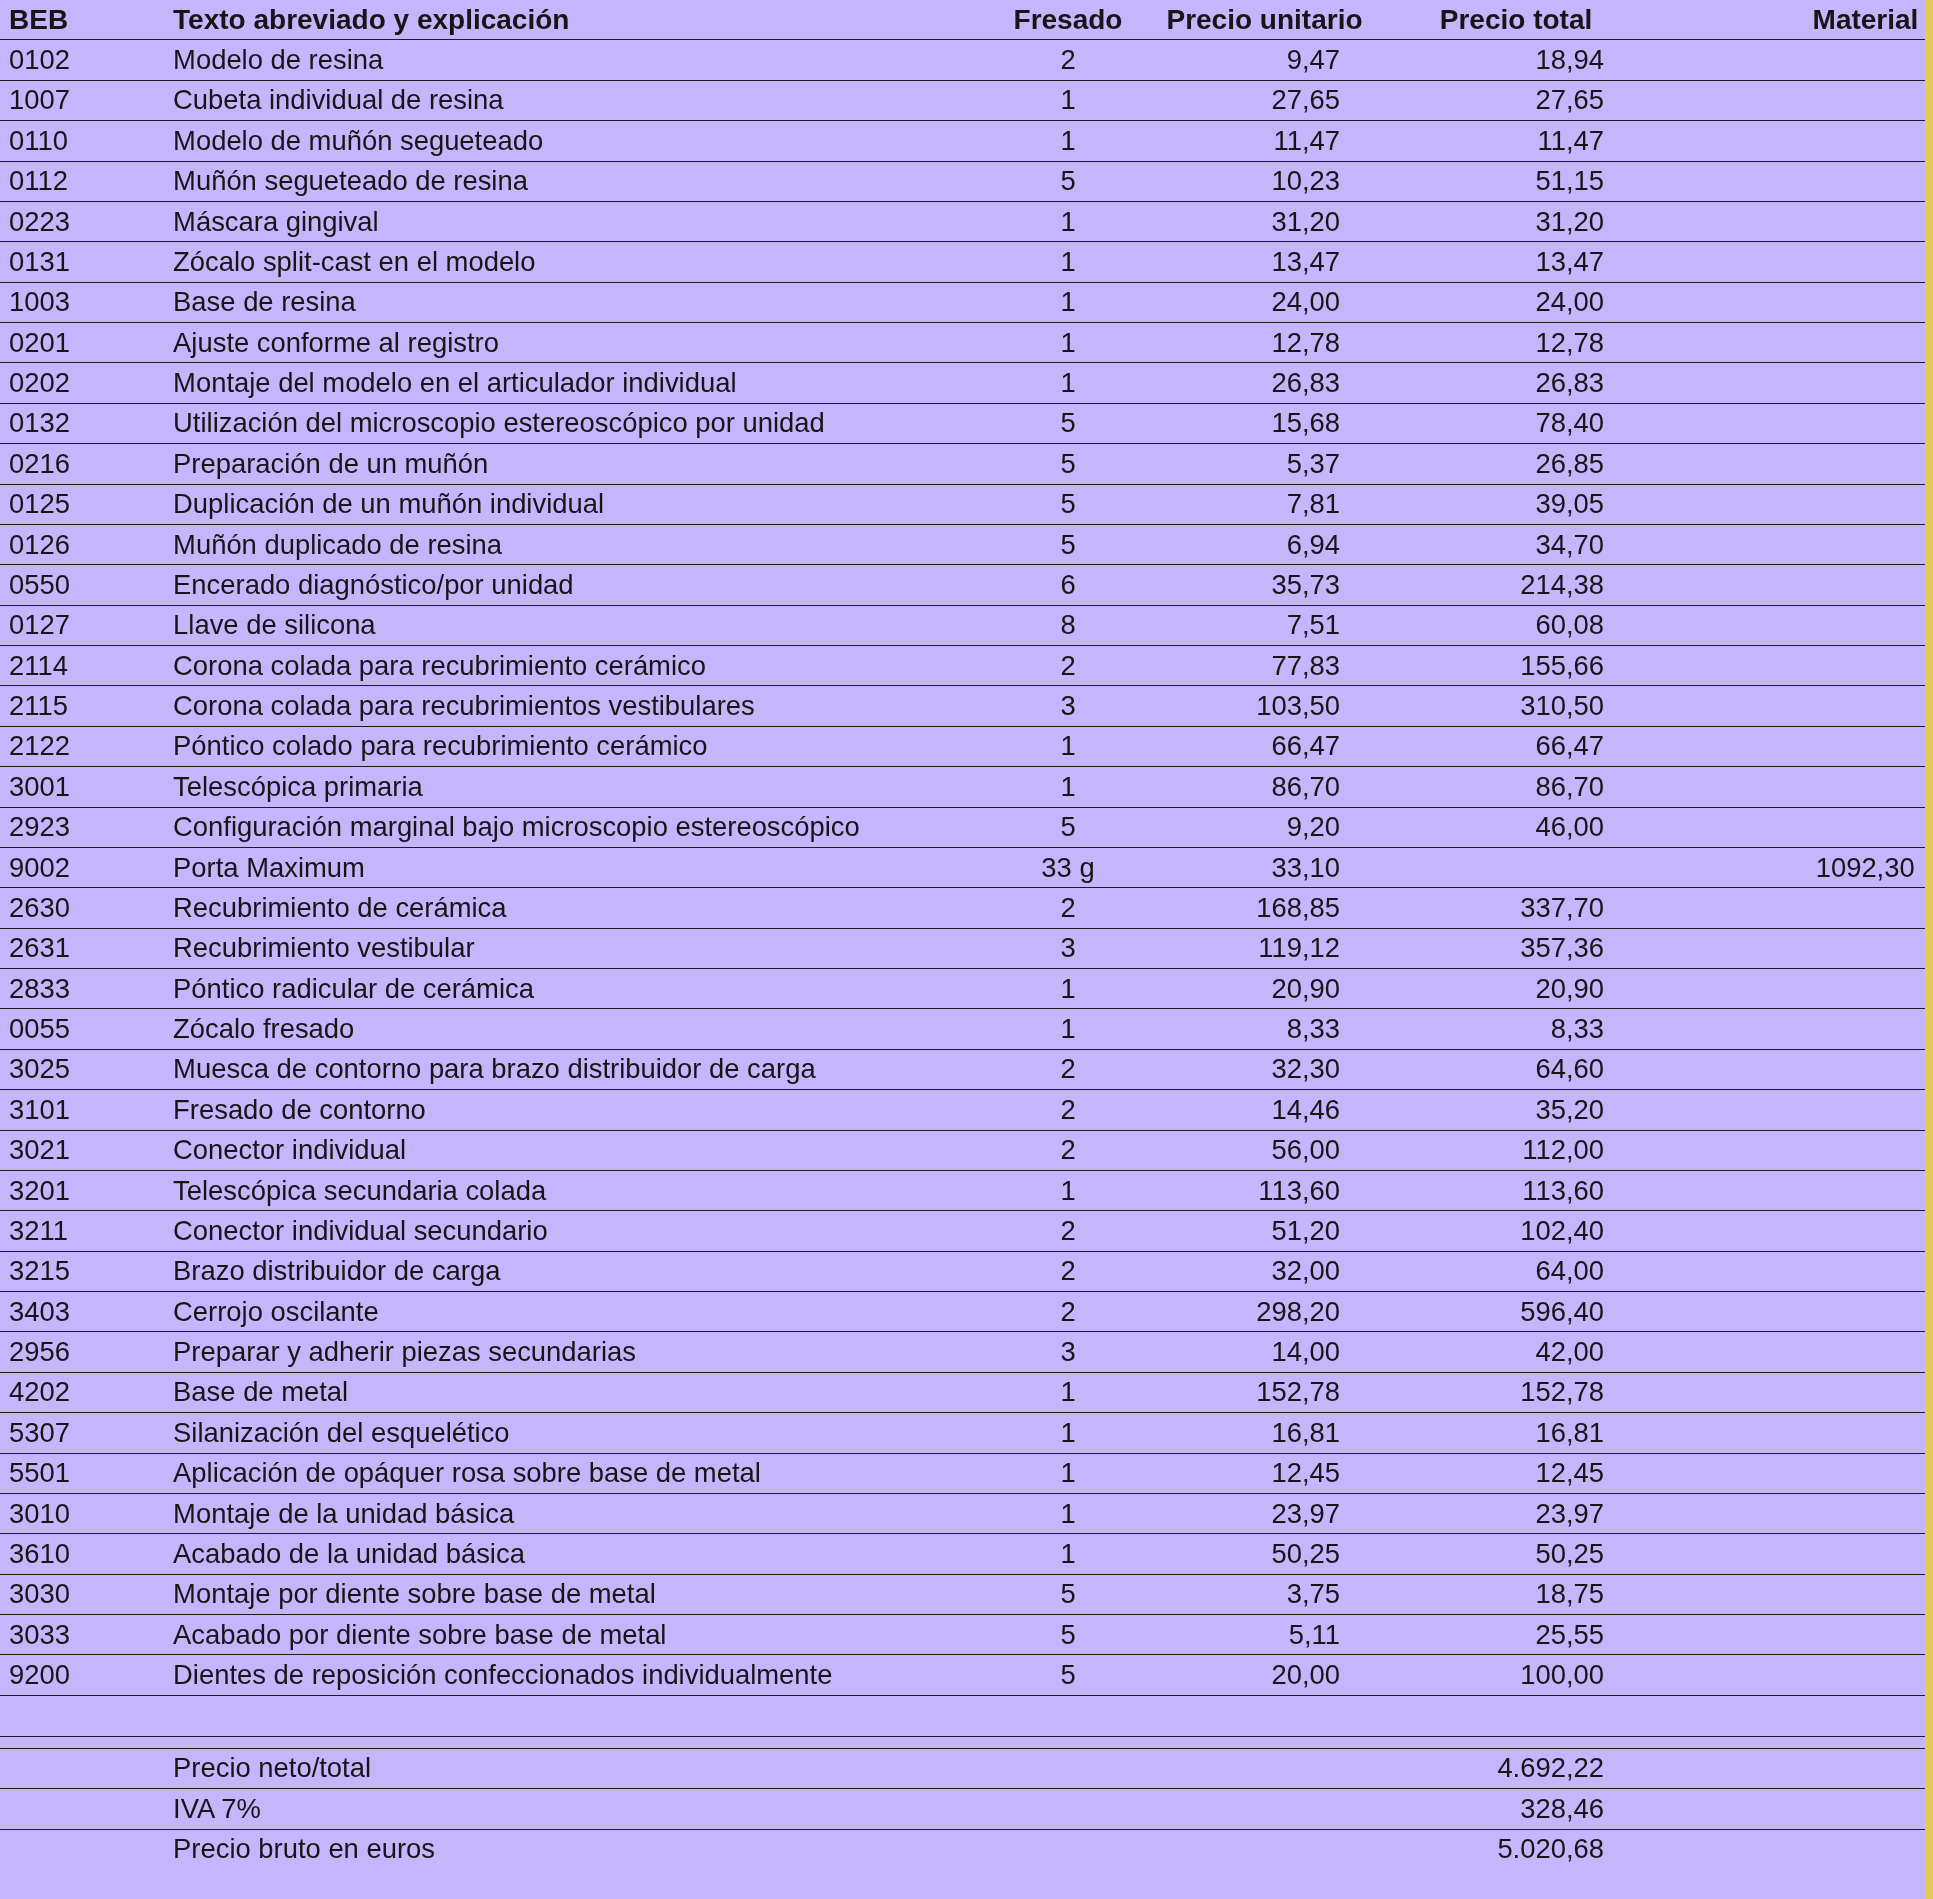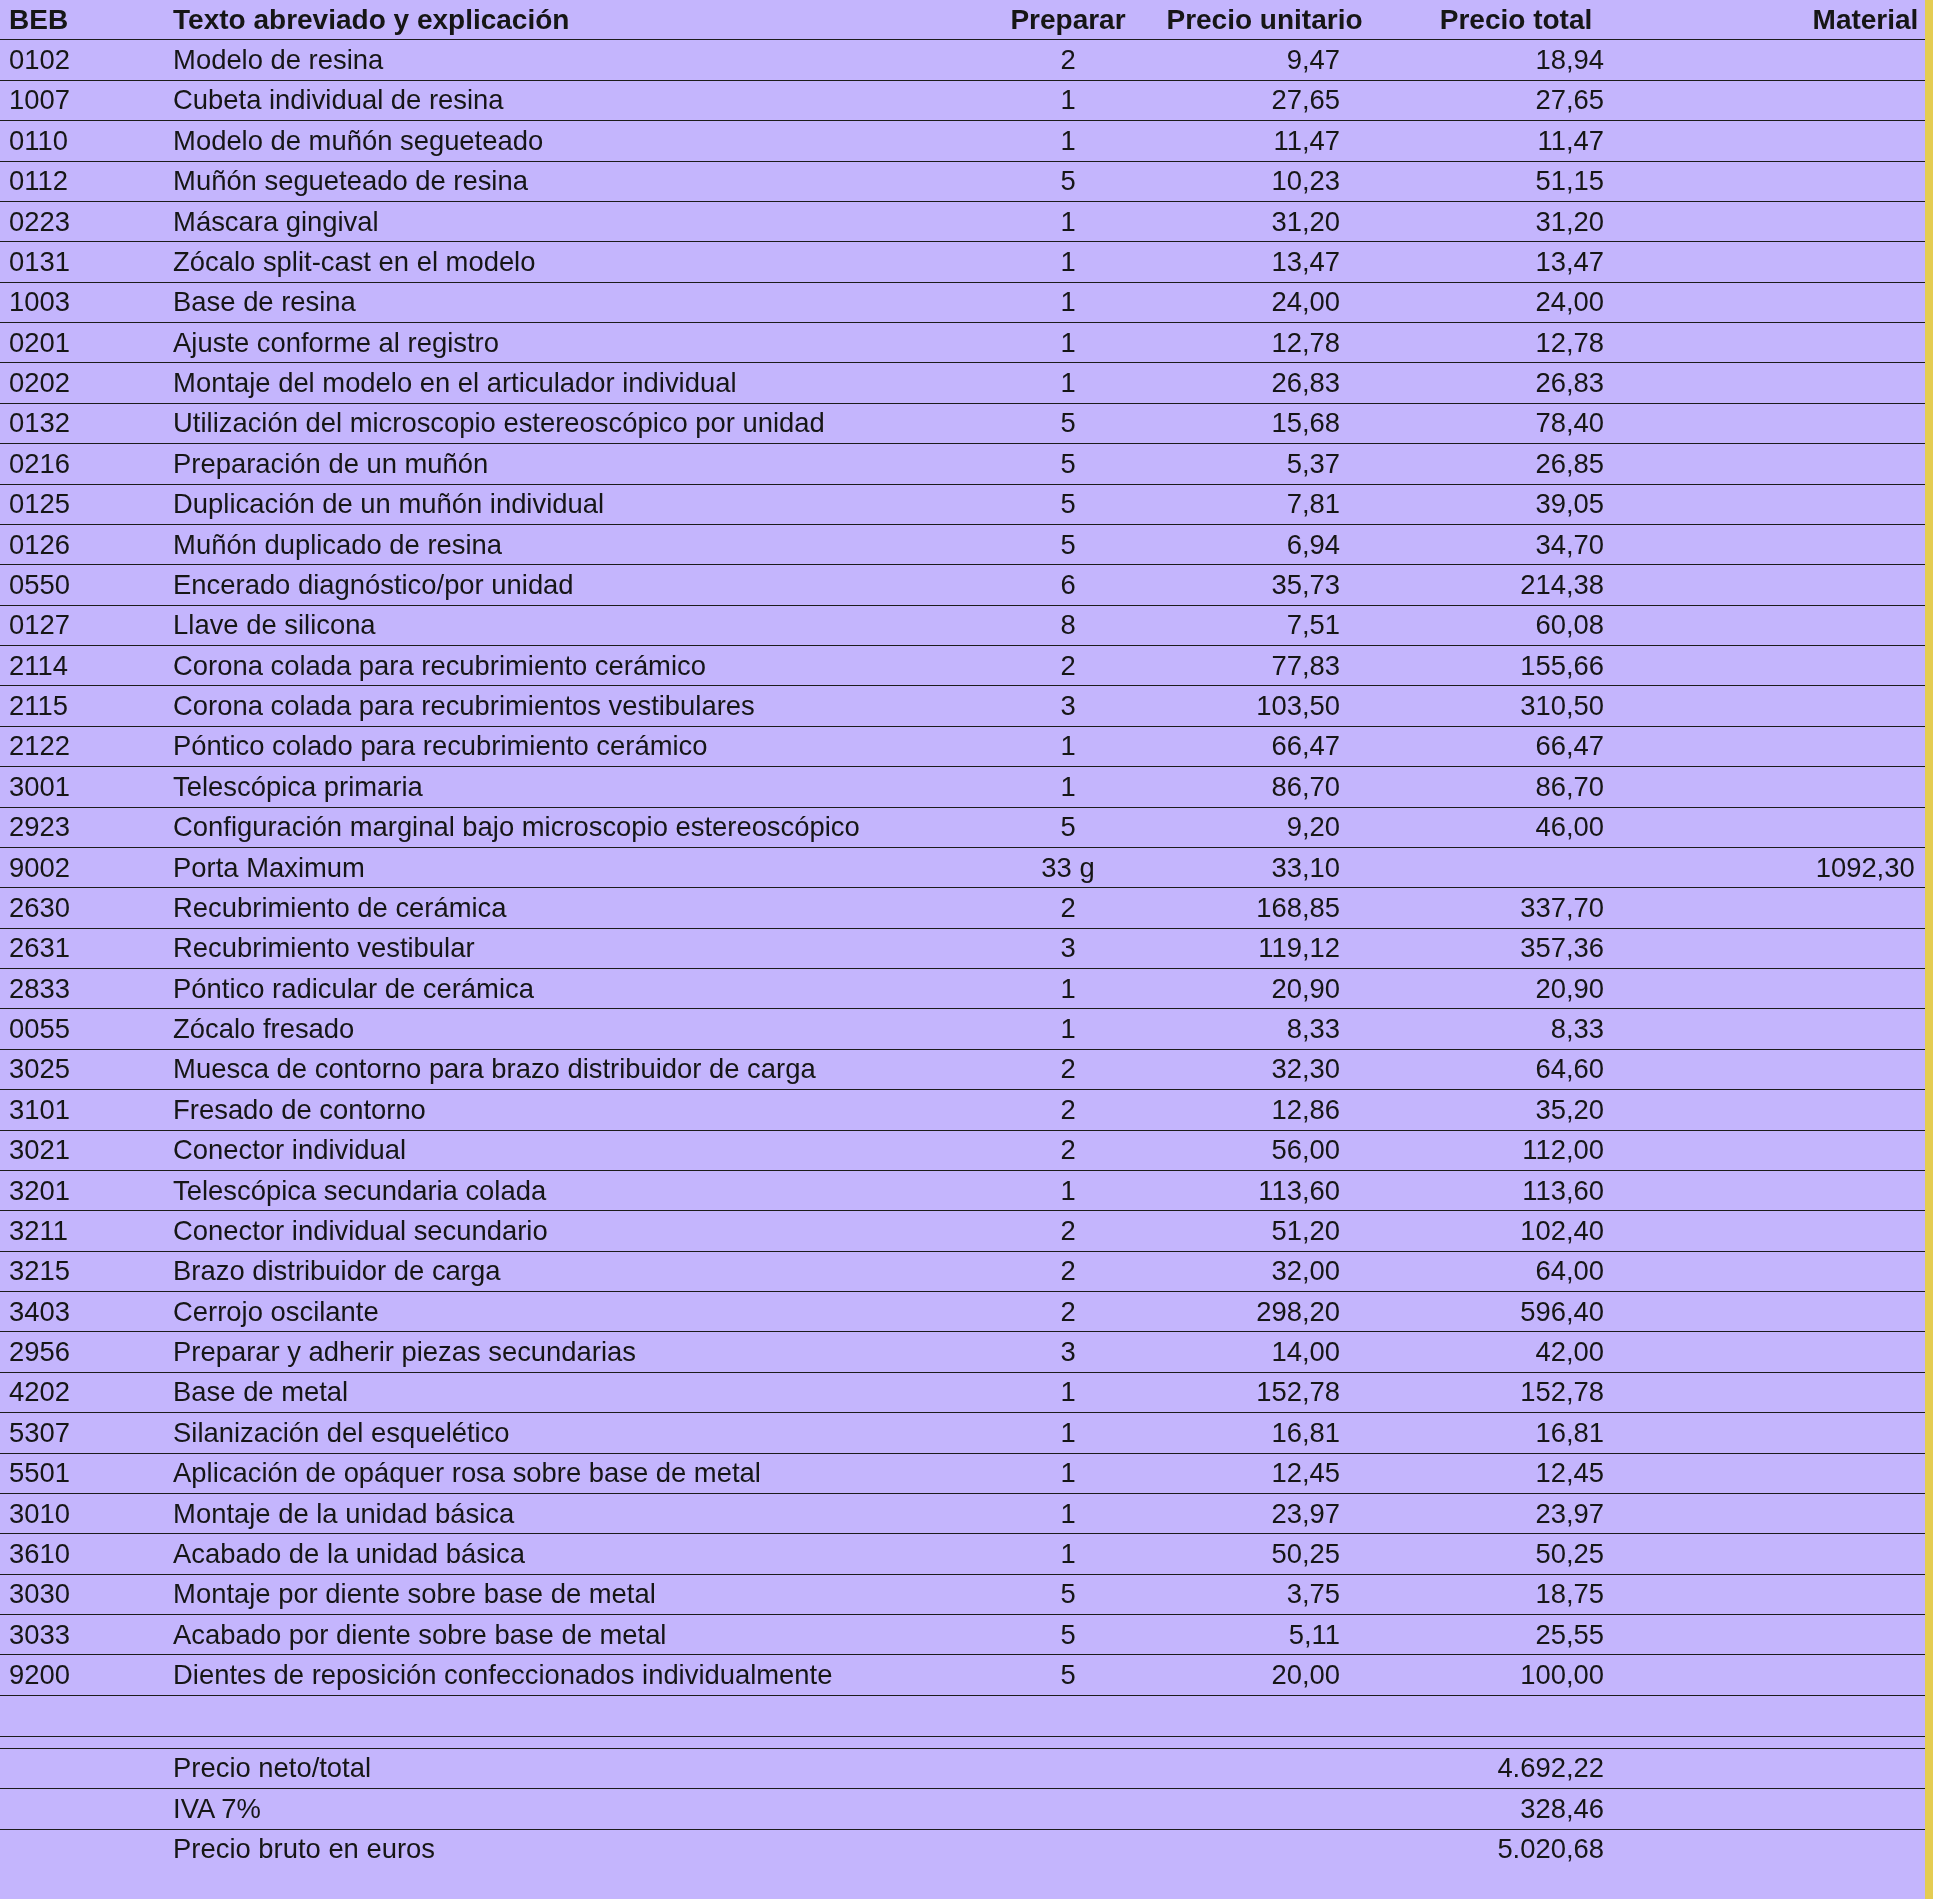--- a/index.html
+++ b/index.html
@@ -89,21 +89,21 @@
         <col class="c1">
         <col class="c2">
         <col class="c3">
         <col class="c4">
         <col class="c5">
     </colgroup>
     <thead>
       <tr>
         <th>BEB</th>
         <th>Texto abreviado y explicación</th>
-        <th>Preparar</th>
+        <th>Fresado</th>
         <th>Precio unitario</th>
         <th>Precio total</th>
         <th>Material</th>
       </tr>
     </thead>
     <tbody>
         <tr>
           <td>0102</td>
           <td>Modelo de resina</td>
           <td>2</td>
@@ -308,21 +308,21 @@
           <td>Muesca de contorno para brazo distribuidor de carga</td>
           <td>2</td>
           <td>32,30</td>
           <td>64,60</td>
           <td></td>
         </tr>
         <tr>
           <td>3101</td>
           <td>Fresado de contorno</td>
           <td>2</td>
-          <td>12,86</td>
+          <td>14,46</td>
           <td>35,20</td>
           <td></td>
         </tr>
         <tr>
           <td>3021</td>
           <td>Conector individual</td>
           <td>2</td>
           <td>56,00</td>
           <td>112,00</td>
           <td></td>

